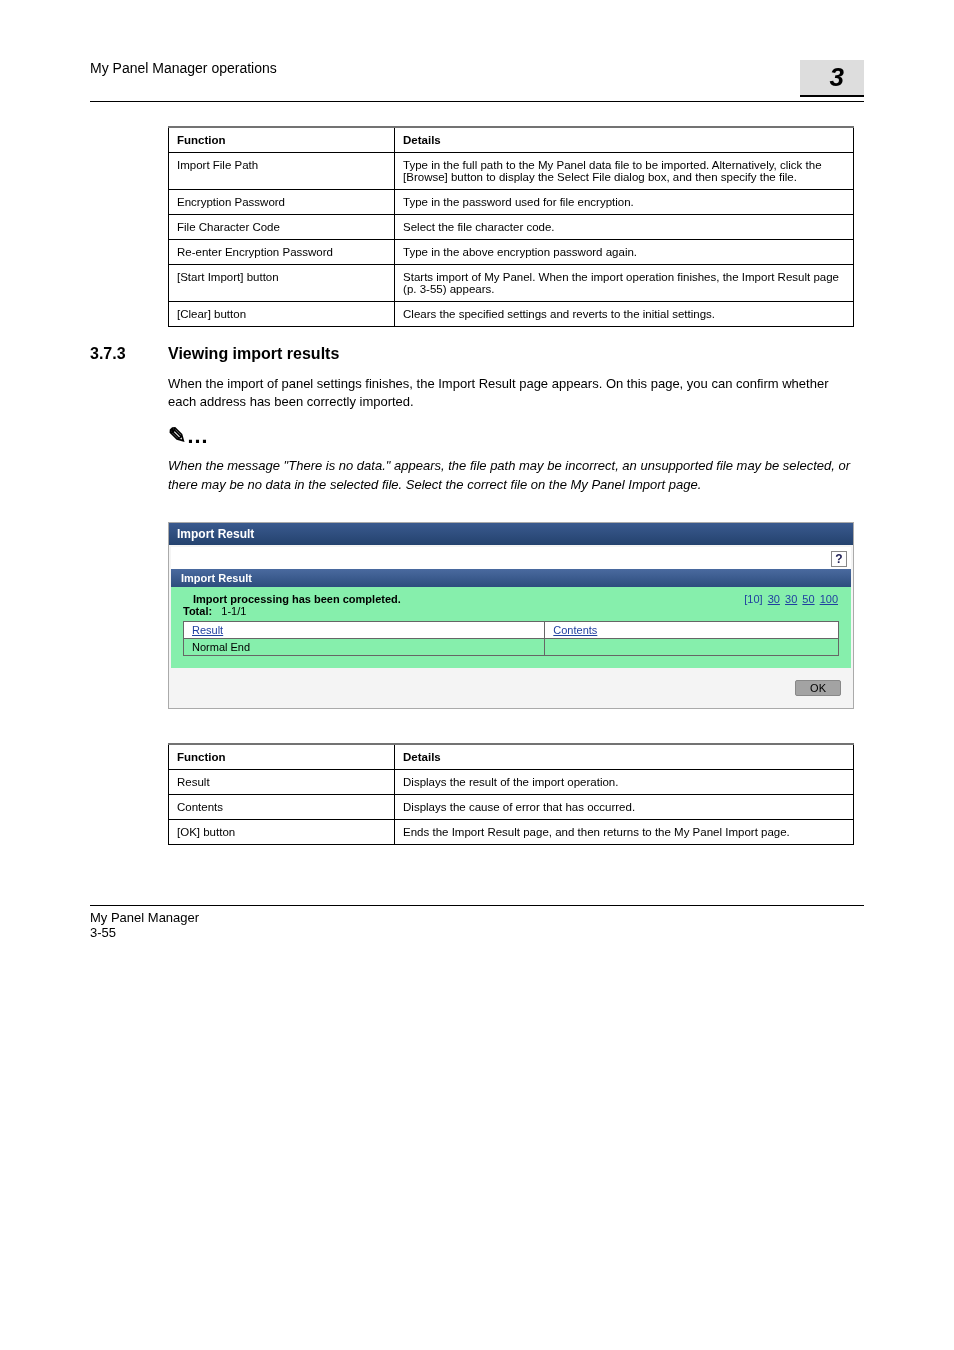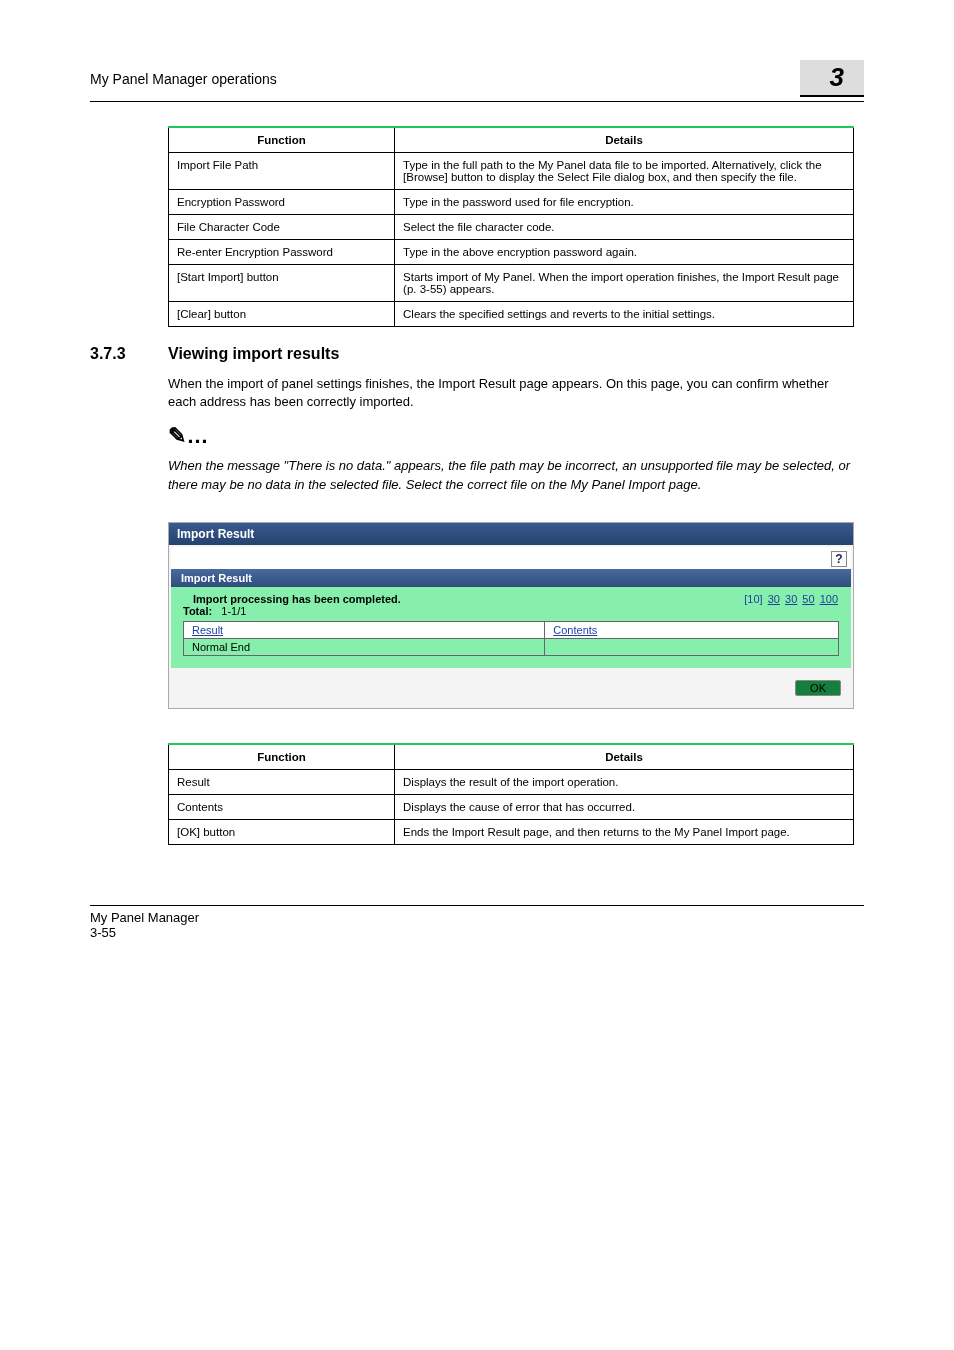--- a/index.html
+++ b/index.html
@@ -1,25 +1,25 @@
 <!DOCTYPE html>
 <html><head>
   <meta charset="utf-8">
   <style>
     * { box-sizing: border-box; }
     body { margin: 0; font-family: Arial, Helvetica, sans-serif; background: #fff; color: #000; width: 954px; }
     .page { padding: 60px 90px 40px 90px; }
-    .header { display: flex; justify-content: space-between; align-items: center; border-bottom: 1px solid #000; padding-bottom: 4px; margin-bottom: 24px; }
+    .header { display: flex; justify-content: space-between; align-items: flex-start; border-bottom: 1px solid #000; padding-bottom: 4px; margin-bottom: 24px; }
     .header-title { font-size: 14px; }
     .header-ch { font-size: 26px; font-weight: bold; font-style: italic; background: #ddd; padding: 2px 20px 2px 30px; border-bottom: 2px solid #000; }
     .content { padding-left: 78px; padding-right: 10px; }
     table { border-collapse: collapse; width: 100%; font-size: 11.5px; }
     th, td { border: 1px solid #000; padding: 6px 8px; text-align: left; vertical-align: top; }
     th { font-weight: bold; background: #fff; }
-    thead tr th { border-top: 2px solid #22c55e; border-bottom: 1px solid #000; text-align: center; }
+    thead tr th { border-top: 2px solid #737373; border-bottom: 1px solid #000; }
     .col-func { width: 33%; }
     .section { display: flex; align-items: flex-end; margin-top: 18px; margin-bottom: 12px; }
     .section-num { width: 78px; margin-left: -78px; font-weight: bold; font-size: 16px; }
     .section-title { font-weight: bold; font-size: 16px; }
     p { font-size: 13px; line-height: 1.4; margin: 8px 0; }
     .note-icon { font-size: 22px; font-weight: bold; margin-top: 12px; }
     .note-icon .dots { font-size: 22px; letter-spacing: 2px; }
     .note-label { font-weight: bold; font-size: 13px; margin: 0; }
     .note-body { font-style: italic; font-size: 13px; line-height: 1.4; }
     .screenshot { margin: 28px 0 34px 0; }
@@ -30,21 +30,21 @@
     .sc-help { display: inline-block; width: 16px; height: 16px; border: 1px solid #888; text-align: center; line-height: 14px; font-size: 12px; color: #225; font-weight: bold; }
     .sc-subbar { background: #3a5a8f; background: linear-gradient(#4a6a9f,#2d4d7d); color: #fff; font-size: 11px; font-weight: bold; padding: 3px 10px; }
     .sc-status { background: #86efac; padding: 6px 12px 12px 12px; font-size: 11px; }
     .sc-statusrow { display: flex; justify-content: space-between; align-items: flex-start; }
     .sc-pagesize a, .sc-pagesize span { color: #2040a0; text-decoration: underline; font-size: 11px; margin: 0 1px; }
     .sc-pagesize .cur { text-decoration: none; color: #2040a0; }
     .sc-restable { border-collapse: collapse; margin-top: 4px; font-size: 11px; }
     .sc-restable th, .sc-restable td { border: 1px solid #666; padding: 2px 8px; font-weight: normal; white-space: nowrap; }
     .sc-restable th { color: #2040a0; text-decoration: underline; }
     .sc-footer { background: #f4f4f4; padding: 10px; text-align: right; }
-    .sc-ok { font-size: 11px; padding: 1px 14px; border: 1px solid #888; background: #15803d; border-radius: 2px; }
+    .sc-ok { font-size: 11px; padding: 1px 14px; border: 1px solid #888; background: #a3a3a3; border-radius: 2px; }
     .page-footer { display: flex; justify-content: space-between; border-top: 1px solid #000; padding-top: 4px; margin-top: 60px; font-size: 13px; flex-direction: column; }
   </style>
 </head>
 <body>
 
 <div class="page">
   <div class="header">
     <div class="header-title">My Panel Manager operations</div>
     <div class="header-ch">3</div>
   </div>

